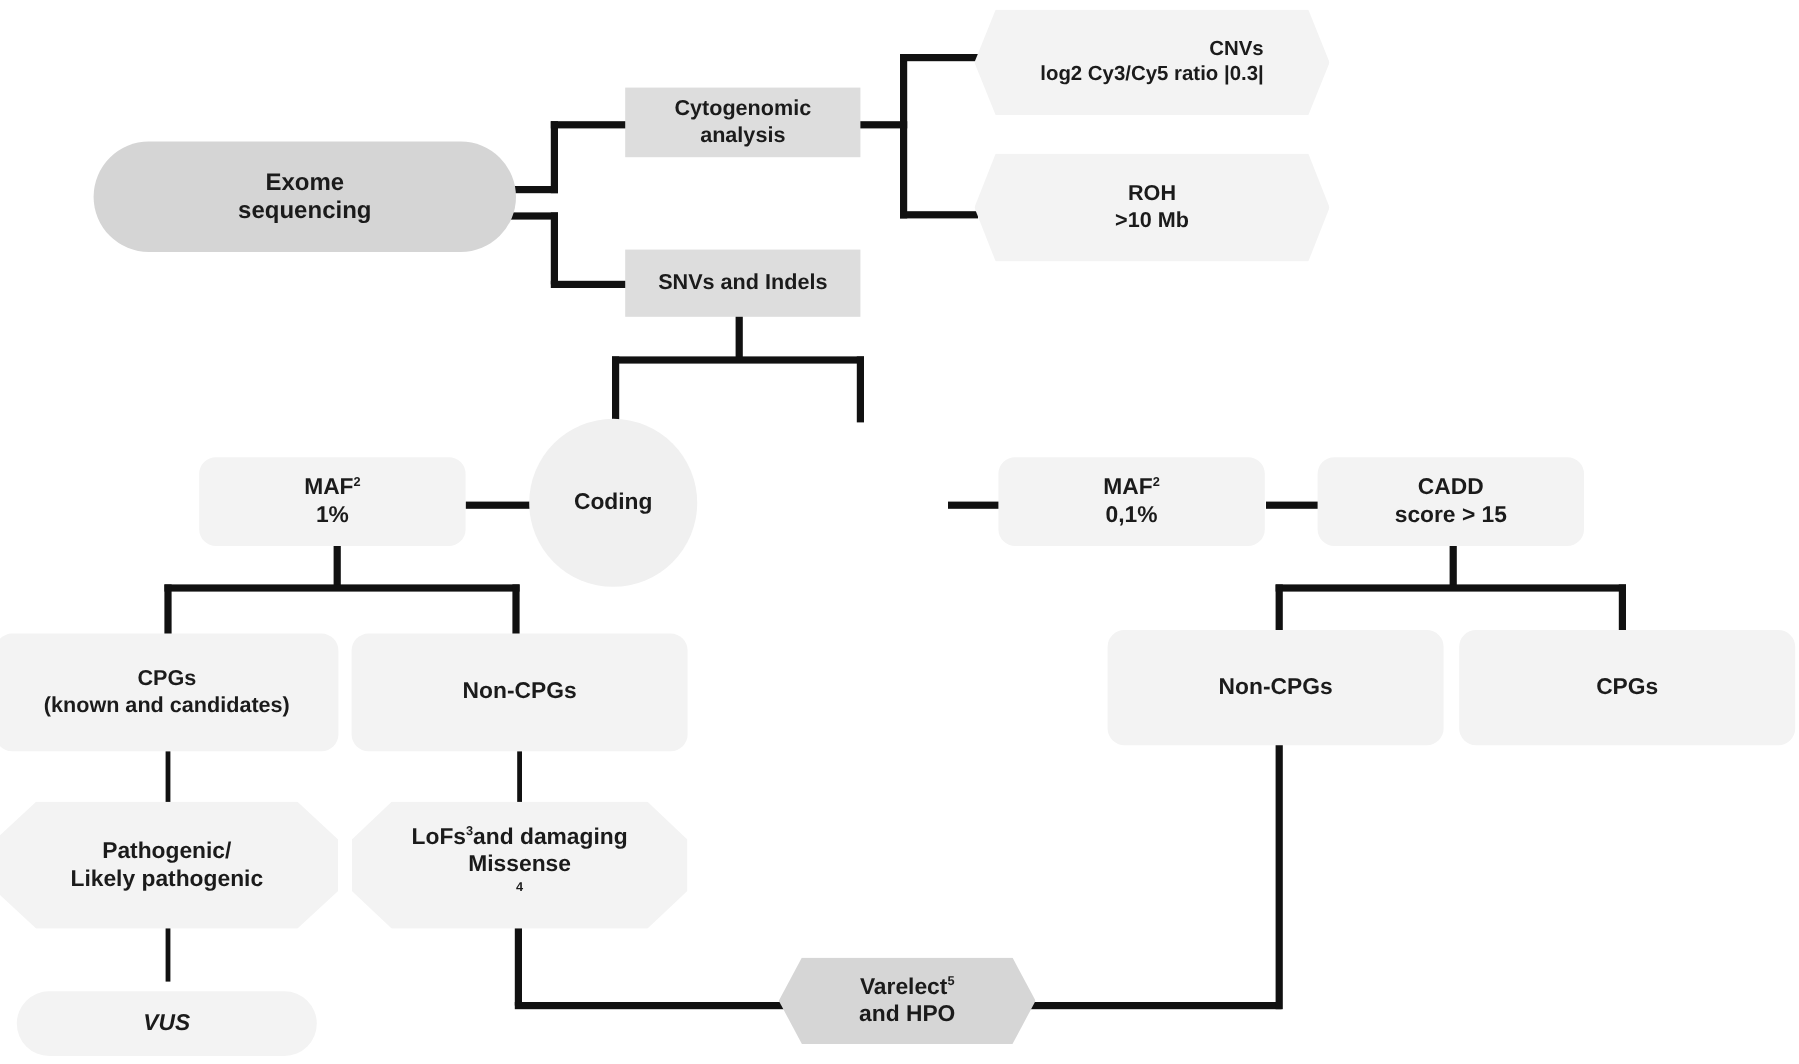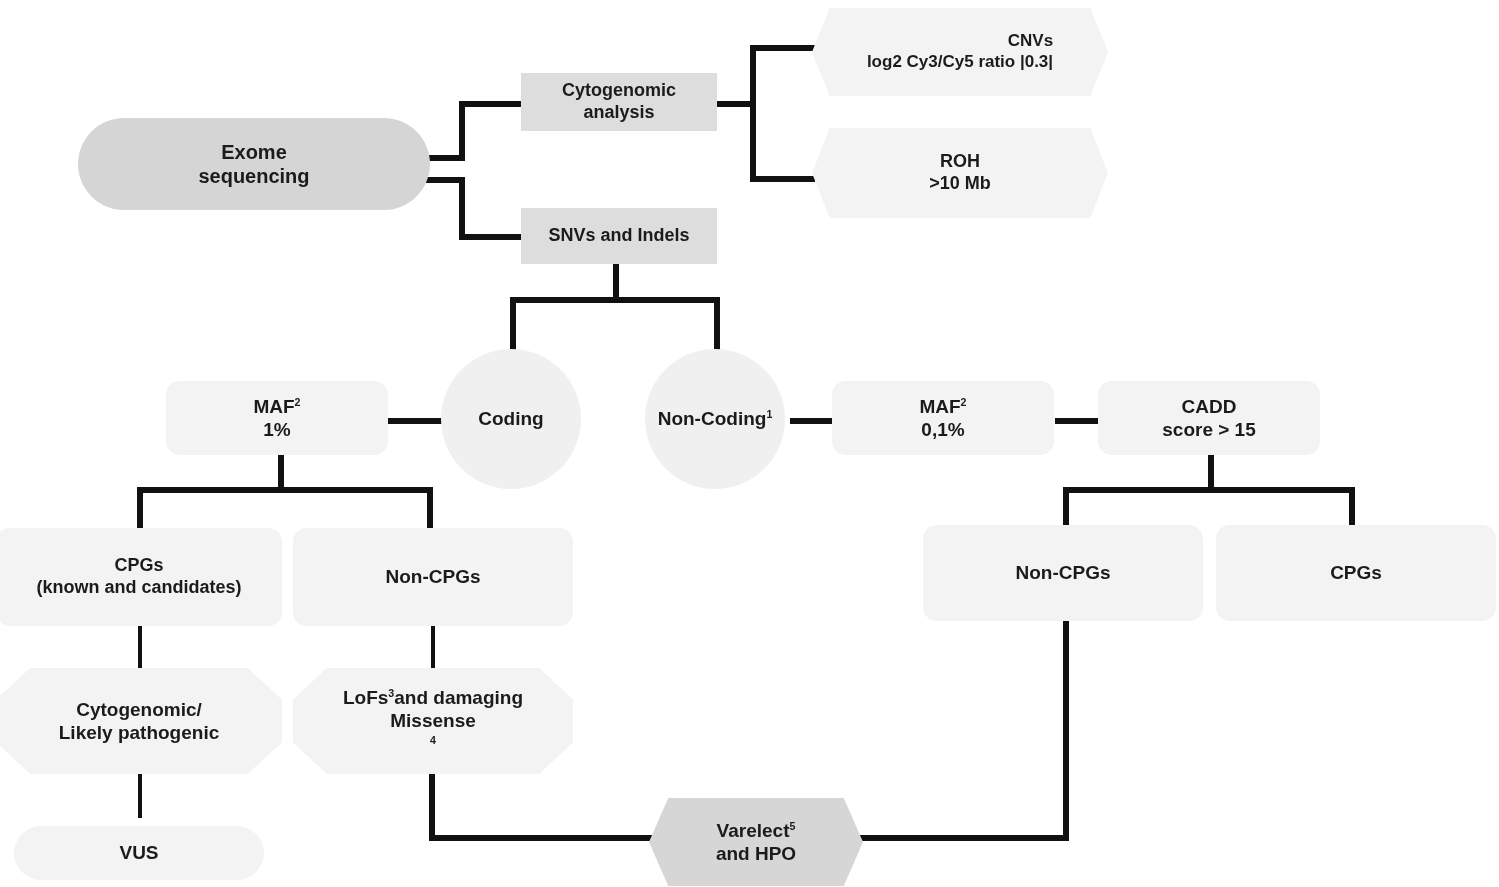--- a/index.html
+++ b/index.html
@@ -155,25 +155,20 @@
   </div>
 
   <div class="node fill-light sh-circle" style="left:441px; top:349px; width:140px; height:140px; font-size:19px;">
     <span class="txt">Coding</span>
   </div>
 
   <div class="node fill-mid sh-rect" style="left:521px; top:208px; width:196px; height:56px; font-size:18px;">
     <span class="txt">SNVs and Indels</span>
   </div>
 
-  <div class="node fill-light sh-circle" style="left:645px; top:349px; width:140px; height:140px; font-size:19px;">
-    <span class="txt">
-      <span>Non-Coding</span><sup>1</sup>
-    </span>
-  </div>
 
   <div class="node fill-lightest sh-round-sm" style="left:166px; top:381px; width:222px; height:74px; font-size:19px;">
     <span class="txt">
       <span>MAF</span><sup>2</sup><br>
       <span class="l2">1%</span>
     </span>
   </div>
 
   <div class="node fill-lightest sh-round-sm" style="left:832px; top:381px; width:222px; height:74px; font-size:19px;">
     <span class="txt">
@@ -203,36 +198,36 @@
   <div class="node fill-lightest sh-round-sm" style="left:923px; top:525px; width:280px; height:96px; font-size:19px;">
     <span class="txt">Non-CPGs</span>
   </div>
 
   <div class="node fill-lightest sh-round-sm" style="left:1216px; top:525px; width:280px; height:96px; font-size:19px;">
     <span class="txt">CPGs</span>
   </div>
 
   <div class="node fill-lightest sh-oct" style="left:-4px; top:668px; width:286px; height:106px; font-size:19px;">
     <span class="txt">
-      <span>Cytogenomic/</span><br>
+      <span>Pathogenic/</span><br>
       <span class="l2">Likely pathogenic</span>
     </span>
   </div>
 
   <div class="node fill-lightest sh-oct" style="left:293px; top:668px; width:280px; height:106px; font-size:19px;">
     <span class="txt">
       <span>LoFs</span><sup>3</sup><span>and damaging</span><br>
       <span class="l2">Missense</span><sup>4</sup>
     </span>
   </div>
 
-  <div class="node fill-lightest sh-round-lg" style="left:14px; top:826px; width:250px; height:54px; font-size:19px;">
+  <div class="node fill-lightest sh-round-lg" style="left:14px; top:826px; width:250px; height:54px; font-size:19px;font-style:italic;">
     <span class="txt">VUS</span>
   </div>
 
-  <div class="node fill-varelect sh-hex" style="left:649px; top:798px; width:214px; height:88px; font-size:19px;">
+  <div class="node fill-varelect sh-hex" style="left:649px; top:798px; width:214px; height:72px; font-size:19px;">
     <span class="txt">
       <span>Varelect</span><sup>5</sup><br>
       <span class="l2">and HPO</span>
     </span>
   </div>
 
 </div>
 
 </body></html>

